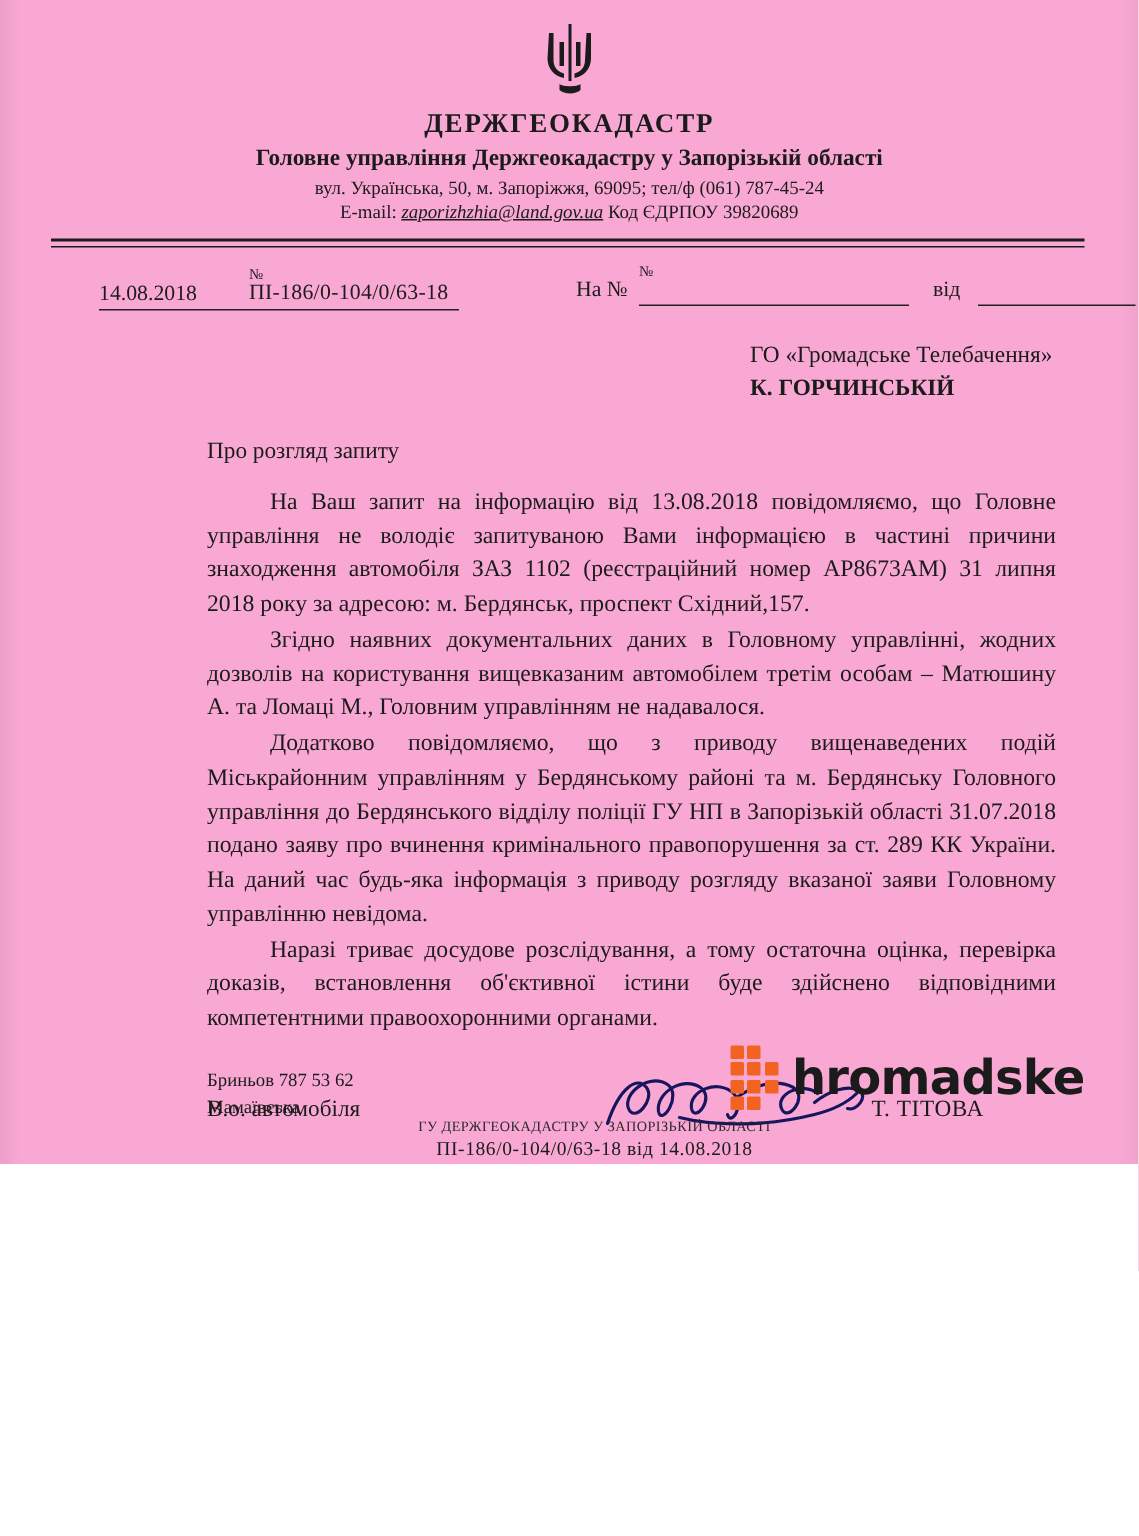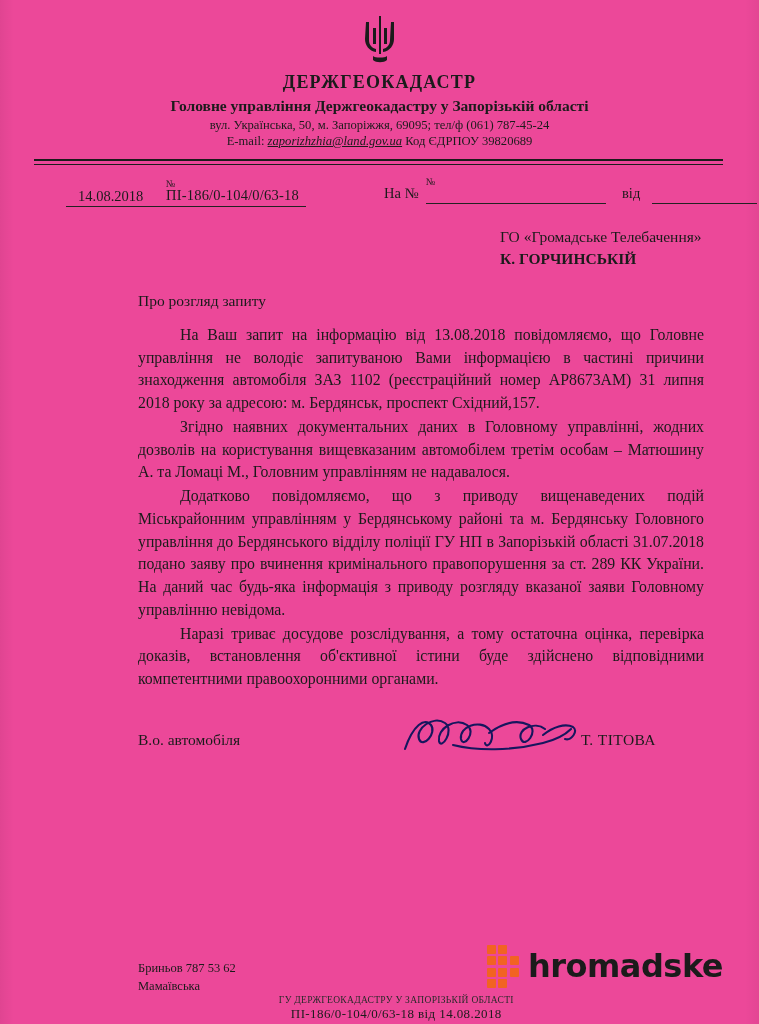--- a/index.html
+++ b/index.html
@@ -3,22 +3,22 @@
 <meta charset="utf-8">
 <style>
   html, body {
     margin: 0;
     padding: 0;
     background: #ffffff;
   }
   .page {
     position: relative;
     width: 759px;
-    height: 1024px;
-    background: #ec4899;
+    height: 776px;
+    background: #f9a8d4;
     overflow: hidden;
     font-family: "Liberation Serif", serif;
     color: #1b1b1b;
   }
 
   
   .letterhead {
     text-align: center;
     padding-top: 14px;
   }
@@ -70,21 +70,21 @@
 
   
   .ref-row {
     position: relative;
     margin: 14px 40px 0 66px;
     height: 30px;
     font-size: 14.5px;
   }
   .ref-date {
     position: absolute;
-    left: 12px;
+    left: 0;
     top: 8px;
     text-align: center;
   }
   .ref-no-mark {
     position: absolute;
     left: 100px;
     top: -2px;
     font-size: 10px;
   }
   .ref-no {

